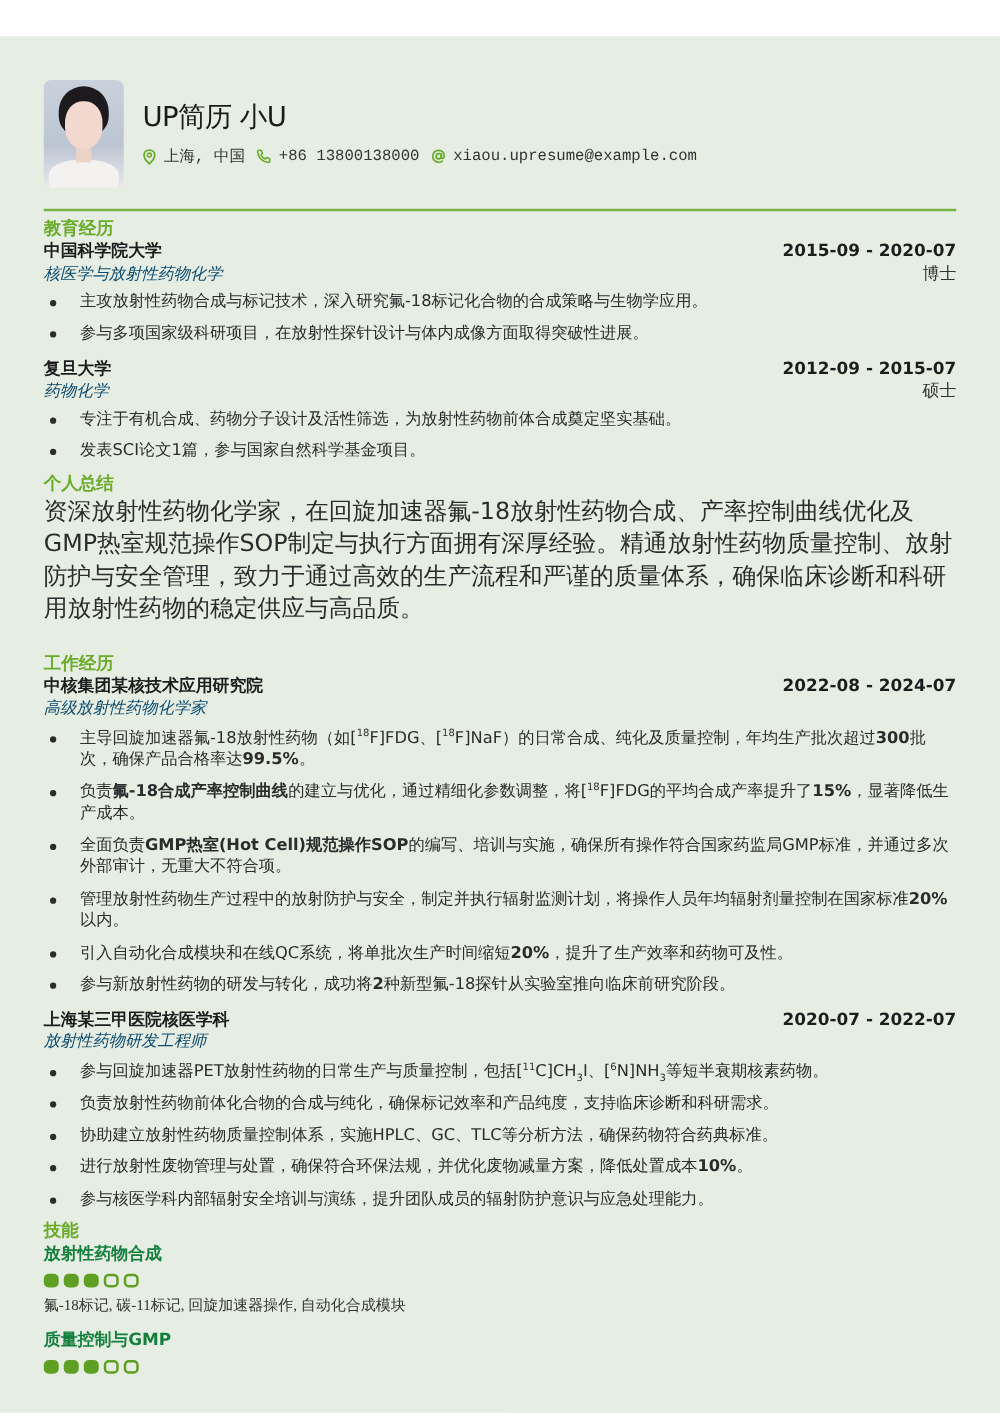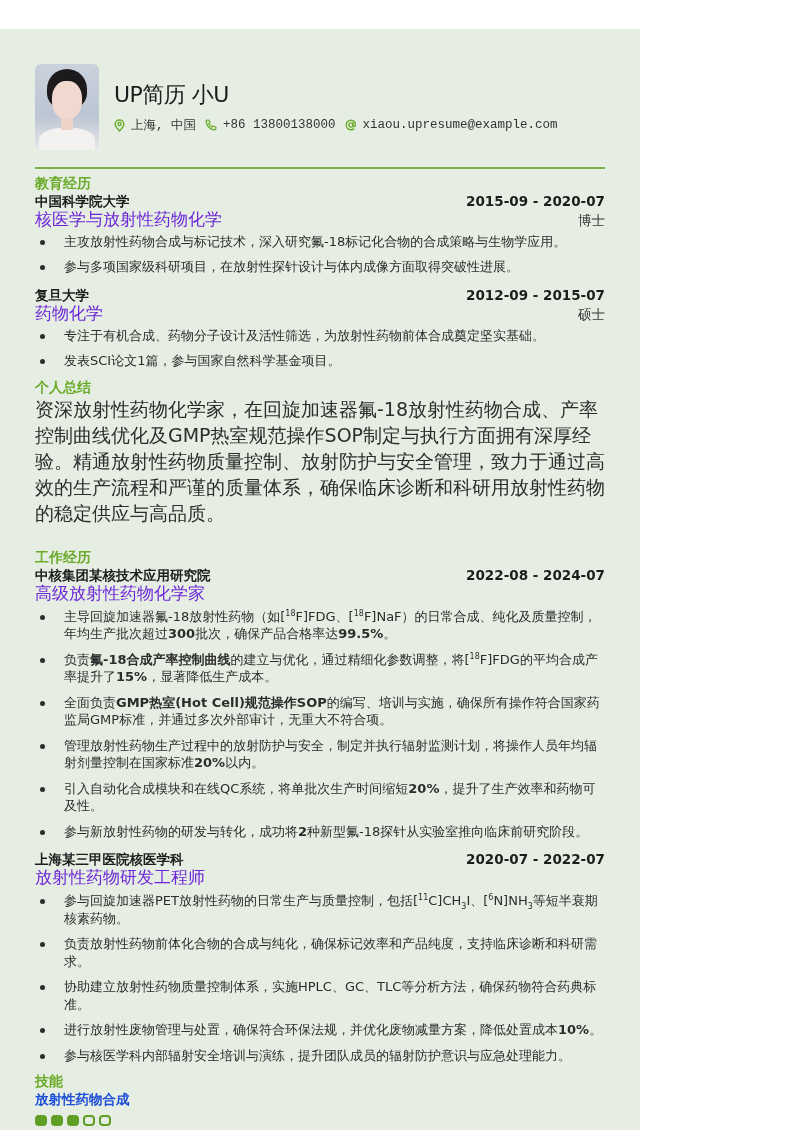--- a/index.html
+++ b/index.html
@@ -1,47 +1,47 @@
 <!DOCTYPE html>
 <html><head>
 <meta charset="utf-8">
 <style>
   * { box-sizing: border-box; margin: 0; padding: 0; }
   html, body { width: 800px; height: 1130px; overflow: hidden; }
   body { background: #ffffff; font-family: "DejaVu Sans", "Liberation Sans", sans-serif; color: #2a2a2a; }
   .topbar { height: 29px; background: #ffffff; }
-  .page { position: absolute; top: 29px; left: 0; width: 640px; height: 1101px; background: #e6eee3; padding: 0 35px; }
+  .page { position: absolute; top: 29px; left: 0; width: 800px; height: 1101px; background: #e6eee3; padding: 0 35px; }
   .header { display: flex; align-items: center; padding-top: 34px; height: 122px; }
   .photo { width: 64px; height: 86px; border-radius: 6px; background: linear-gradient(180deg,#c9d1dc 0%,#bcc5d3 60%,#e8e8ea 100%); position: relative; overflow: hidden; flex-shrink: 0; }
   .photo .hair { position:absolute; left:12px; top:5px; width:40px; height:40px; border-radius:50% 50% 40% 40%; background:#1c1a1c; }
   .photo .face { position:absolute; left:17px; top:17px; width:30px; height:38px; border-radius:45%; background:#f1d9cf; }
   .photo .body { position:absolute; left:4px; top:64px; width:56px; height:30px; border-radius:40% 40% 0 0; background:#f4f2f1; }
   .photo .neck { position:absolute; left:26px; top:52px; width:12px; height:14px; background:#ecd2c7; }
   .head-info { margin-left: 15px; }
   .name { font-size: 22px; font-weight: normal; color:#1b1b1b; letter-spacing: -0.5px; line-height: 28px; }
   .contacts { display:flex; align-items:center; margin-top: 8px; font-size: 12.5px; color:#333; }
   .contact { display:flex; align-items:center; margin-right: 9px; font-family: Liberation Mono, monospace; }
   .contact svg { margin-right: 6px; }
   .divider { height: 1.5px; background: #79b244; margin-top: 16px; }
   .section-title { color: #6aab2a; font-size: 14px; font-weight: bold; margin-top: 5px; line-height: 18px; }
   .row { display:flex; justify-content:space-between; align-items:baseline; }
   .org { font-size: 13.5px; font-weight: bold; color:#1d1d1d; line-height: 18px; }
   .date { font-size: 13.5px; font-weight: bold; color:#1d1d1d; line-height: 18px; }
-  .sub { font-size: 17px; color:#6d28d9; line-height: 18px; }
+  .sub { font-size: 13px; color:#0c4a6e; line-height: 18px; font-style: italic; }
   .degree { font-size: 13.5px; color:#333; line-height: 18px; }
   ul.bullets { list-style:none; margin-top: 4px; }
   ul.bullets li { position:relative; padding-left: 29px; font-size: 13px; line-height: 17.5px; color:#2c2c2c; margin-bottom: 8px; }
   ul.bullets li::before { content:""; position:absolute; left:5px; top:7px; width:5px; height:5px; border-radius:50%; background:#2c2c2c; }
   .entry { margin-bottom: 2px; }
   .entry + .entry { margin-top: 10px; }
   .summary { font-size: 19px; line-height: 26px; color:#2c2c2c; }
   .b { font-weight: bold; }
   sup { font-size: 8px; vertical-align: super; line-height: 0; }
   sub { font-size: 8px; vertical-align: sub; line-height: 0; }
-  .skill-name { font-size: 13.5px; font-weight: bold; color:#1d4ed8; line-height: 18px; margin-top: 4px; }
+  .skill-name { font-size: 13.5px; font-weight: bold; color:#15803d; line-height: 18px; margin-top: 4px; }
   .dots { display:flex; gap: 4px; margin-top: 7px; }
   .dot { width: 12px; height: 11px; border-radius: 4px; border: 2px solid #5f9f24; }
   .dot.on { background: #5f9f24; }
   .skill-tags { font-size: 12px; color:#333; margin-top: 6px; line-height: 16px; font-family: Liberation Serif, serif; }
   .skill + .skill { margin-top: 11px; }
 </style>
 </head>
 <body>
 
 <div class="topbar"></div>

